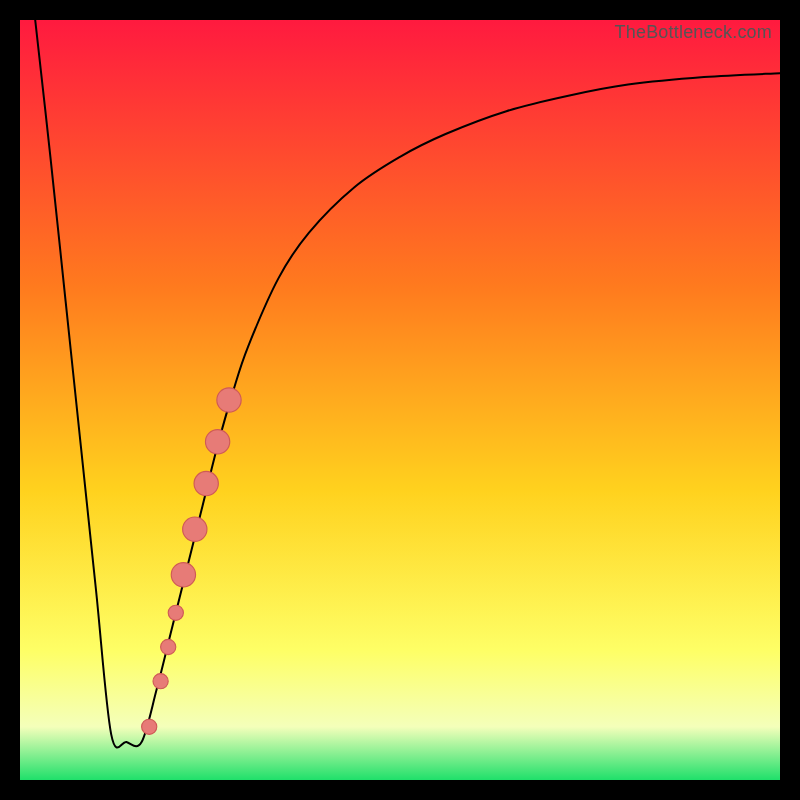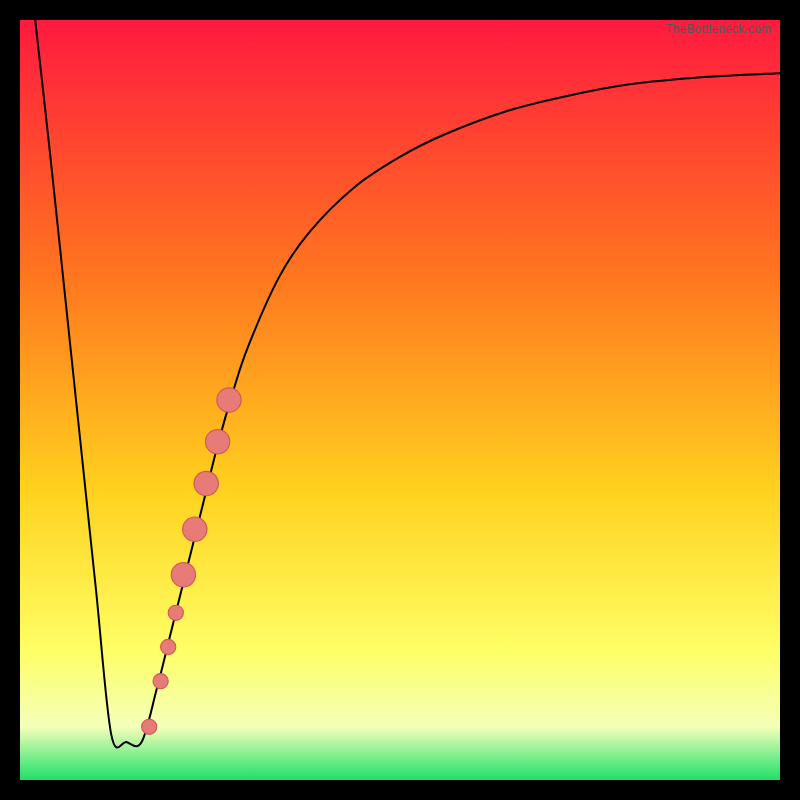--- a/index.html
+++ b/index.html
@@ -39,21 +39,21 @@
     left: 0;
     top: 0;
     width: 100%;
     height: 100%;
   }
   .watermark {
     position: absolute;
     top: 2px;
     right: 8px;
     color: #555;
-    font-size: 12px;
+    font-size: 18px;
     font-weight: 500;
     letter-spacing: 0.2px;
     pointer-events: none;
     user-select: none;
   }
 </style>
 </head>
 <body>
 
 <div class="frame">

